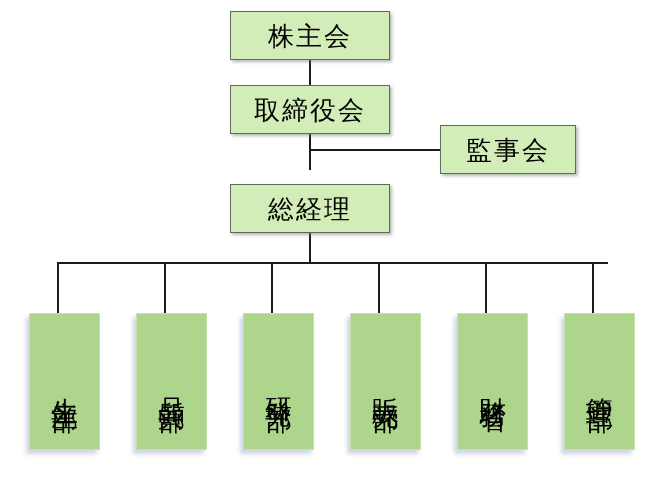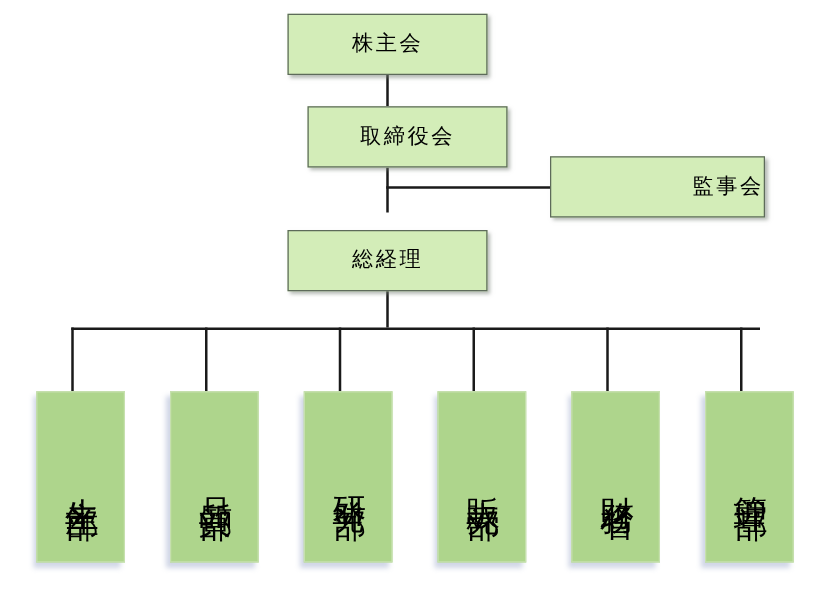--- a/index.html
+++ b/index.html
@@ -31,21 +31,21 @@
     position: absolute;
     box-sizing: border-box;
     background: #d3edb8;
     border: 1px solid #5d6b5a;
     box-shadow: 2px 2px 3px rgba(120,130,120,0.55);
     display: flex;
     align-items: center;
     justify-content: center;
   }
   .node-top .node-label {
-    font-size: 17px;
+    font-size: 26px;
     color: #000000;
     letter-spacing: 2px;
     line-height: 1;
     white-space: nowrap;
   }
 
   
   .node-dept {
     position: absolute;
     box-sizing: border-box;
@@ -80,24 +80,24 @@
       <div class="line line-v" style="left: 164px; top: 262px; height: 51px;"></div>
       <div class="line line-v" style="left: 271px; top: 262px; height: 51px;"></div>
       <div class="line line-v" style="left: 378px; top: 262px; height: 51px;"></div>
       <div class="line line-v" style="left: 485px; top: 262px; height: 51px;"></div>
       <div class="line line-v" style="left: 592px; top: 262px; height: 51px;"></div>
     </div>
   <div id="node-layer">
       <div class="node-top" style="left: 230px; top: 11px; width: 160px; height: 49px;">
         <span class="node-label">株主会</span>
       </div>
-      <div class="node-top" style="left: 246px; top: 85px; width: 160px; height: 49px;">
+      <div class="node-top" style="left: 230px; top: 85px; width: 160px; height: 49px;">
         <span class="node-label">取締役会</span>
       </div>
-      <div class="node-top" style="left: 440px; top: 125px; width: 172px; height: 49px; justify-content: flex-end;">
+      <div class="node-top" style="left: 440px; top: 125px; width: 136px; height: 49px;">
         <span class="node-label">監事会</span>
       </div>
       <div class="node-top" style="left: 230px; top: 184px; width: 160px; height: 49px;">
         <span class="node-label">総経理</span>
       </div>
       <div class="node-dept" style="left: 29px; top: 313px; width: 71px; height: 137px;">
         <span class="node-label">生産部</span>
       </div>
       <div class="node-dept" style="left: 136px; top: 313px; width: 71px; height: 137px;">
         <span class="node-label">品質部</span>

